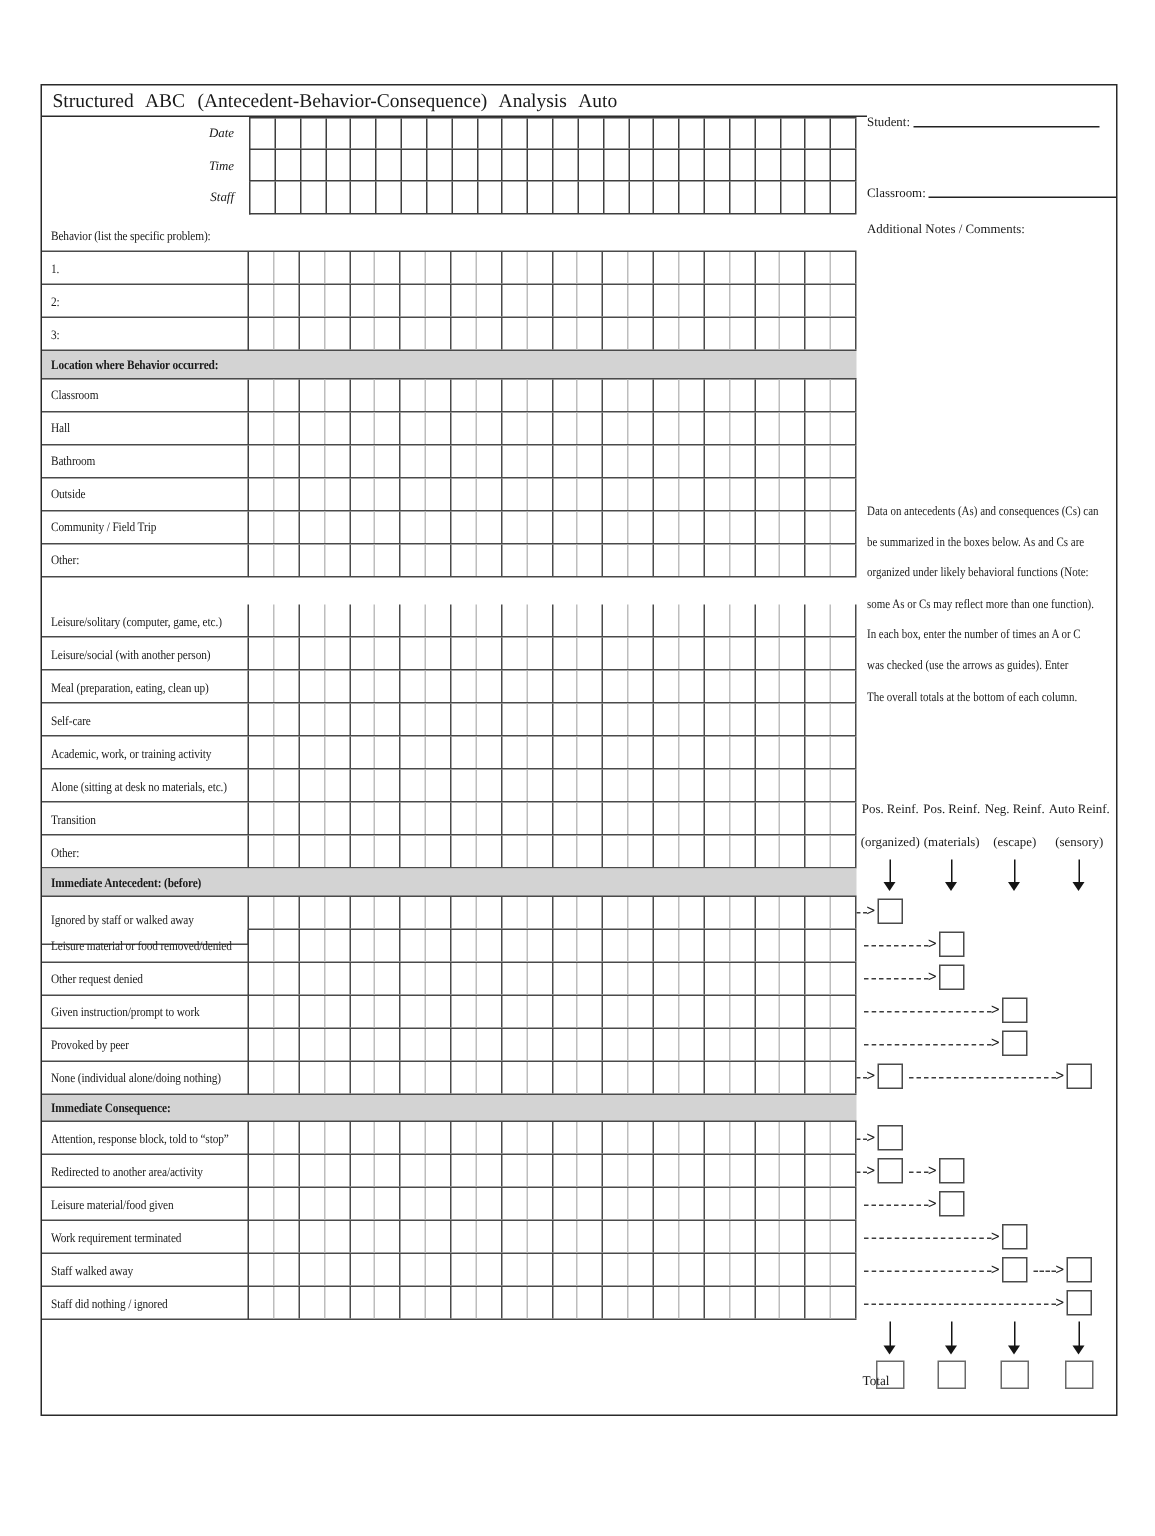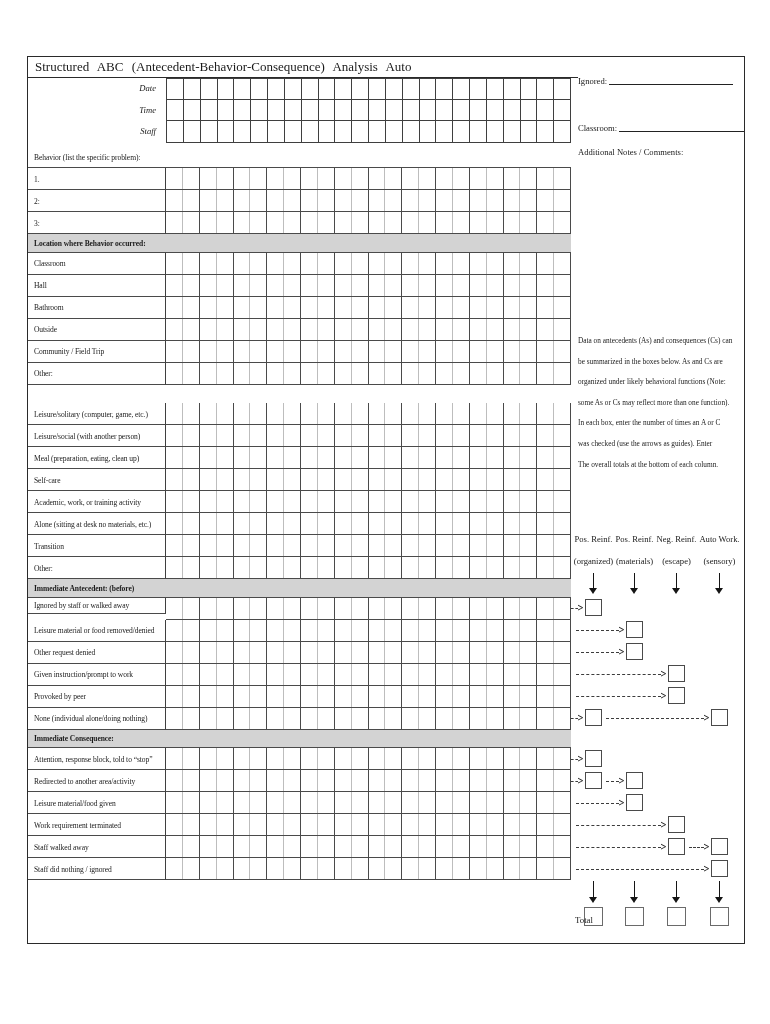--- a/index.html
+++ b/index.html
@@ -37,21 +37,21 @@
   .tbox{position:absolute;width:17px;height:17px;border:1.9px solid #6a6a6a;background:#fff;}
   .totallabel{position:absolute;font-size:8.8px;}
 </style>
 </head>
 <body>
 
 <div class="form">
   <div class="abs title">Structured  ABC  (Antecedent-Behavior-Consequence)  Analysis  Auto</div>
 
   <div class="infoline" style="left:550px;top:19px;width:155px;">
-    <span>Ignored:</span>
+    <span>Student:</span>
     <span class="ufield"></span>
   </div>
   <div class="infoline" style="left:550px;top:66px;width:166px;">
     <span>Classroom:</span>
     <span class="ufield"></span>
   </div>
   <div class="notesline" style="left:550px;top:90px;">Additional Notes / Comments:</div>
 
   <div id="instructions">
       <div class="iline" style="left: 550px; top: 278px;">Data on antecedents (As) and consequences (Cs) can</div>
@@ -65,21 +65,21 @@
   <div id="funcols">
       <div class="fcolname" style="left: 537.5px; top: 477px;">Pos. Reinf.</div>
       <div class="fcolqual" style="left: 537.5px; top: 498.5px;">(organized)</div>
       <div class="varrow" style="left: 564.5px; top: 516px; height: 19px;"></div>
       <div class="fcolname" style="left: 578.5px; top: 477px;">Pos. Reinf.</div>
       <div class="fcolqual" style="left: 578.5px; top: 498.5px;">(materials)</div>
       <div class="varrow" style="left: 605.5px; top: 516px; height: 19px;"></div>
       <div class="fcolname" style="left: 620.5px; top: 477px;">Neg. Reinf.</div>
       <div class="fcolqual" style="left: 620.5px; top: 498.5px;">(escape)</div>
       <div class="varrow" style="left: 647.5px; top: 516px; height: 19px;"></div>
-      <div class="fcolname" style="left: 663.5px; top: 477px;">Auto Work.</div>
+      <div class="fcolname" style="left: 663.5px; top: 477px;">Auto Reinf.</div>
       <div class="fcolqual" style="left: 663.5px; top: 498.5px;">(sensory)</div>
       <div class="varrow" style="left: 690.5px; top: 516px; height: 19px;"></div>
     </div>
   <div id="summary-rows">
       <div class="connector" style="left: 543px; top: 542.5px; width: 13px; height: 18px;">
         <span class="cline"></span>
         <span class="chead">&gt;</span>
       </div>
       <div class="sbox" style="left: 557px; top: 542px;"></div>
       <div class="connector" style="left: 548px; top: 564.5px; width: 49px; height: 18px;">
@@ -740,21 +740,21 @@
       <div class="cell"></div>
       <div class="cell pair"></div>
       <div class="cell"></div>
       <div class="cell pair"></div>
       <div class="cell"></div>
       <div class="cell pair"></div>
     </div>
     <div class="abs grid-row section" style="left: 0px; top: 522px; width: 543px; height: 18.5px;">
       <span class="txt">Immediate Antecedent: (before)</span>
     </div>
-    <div class="abs grid-row rowlabel" style="left: 0px; top: 540.5px; width: 138px; height: 16px;">
+    <div class="abs grid-row rowlabel" style="left: 0px; top: 540.5px; width: 138px; height: 32px;">
       <span class="txt">Ignored by staff or walked away</span>
     </div>
     <div class="abs grid-row cells" style="left: 138px; top: 540.5px; width: 405px; height: 22px; grid-template-columns: repeat(24, 1fr);">
       <div class="cell"></div>
       <div class="cell pair"></div>
       <div class="cell"></div>
       <div class="cell pair"></div>
       <div class="cell"></div>
       <div class="cell pair"></div>
       <div class="cell"></div>

